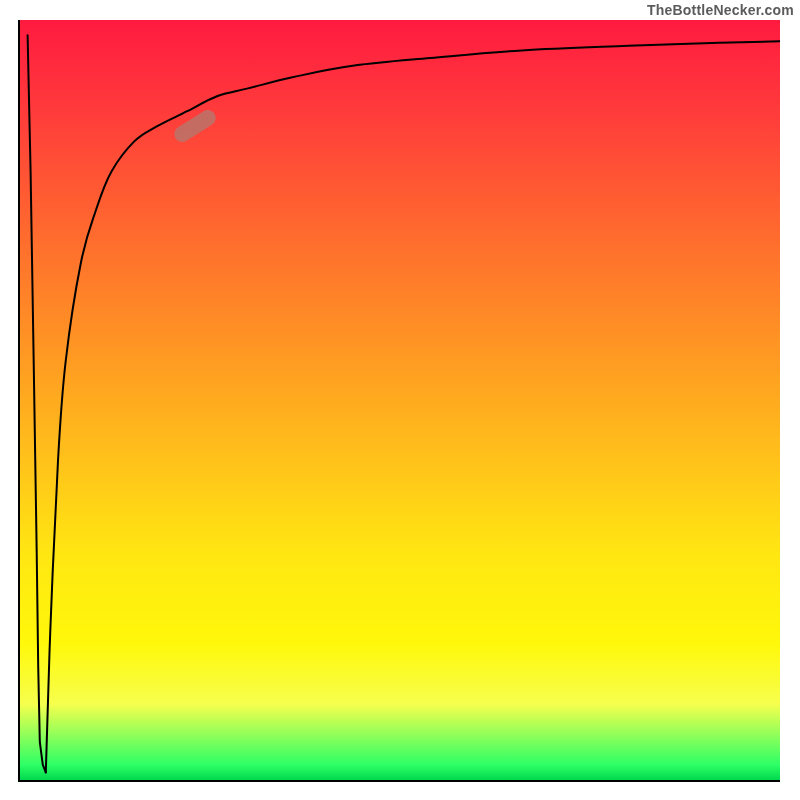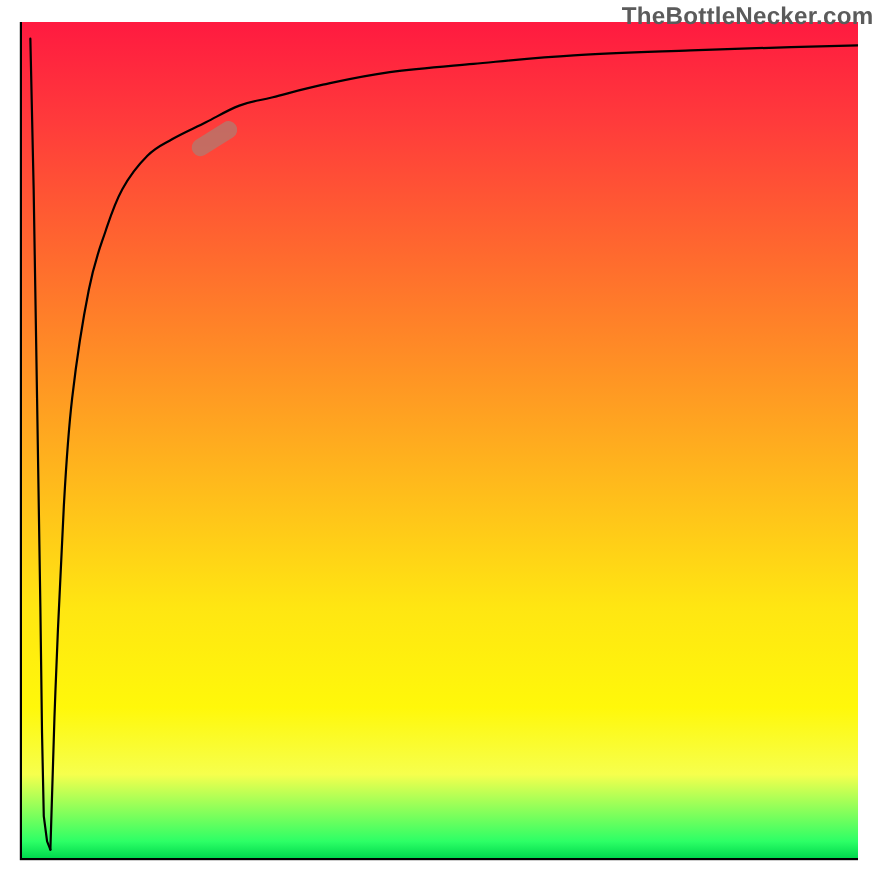--- a/index.html
+++ b/index.html
@@ -50,21 +50,21 @@
     top: 20px;
     width: 2px;
     height: 762px;
     background: #000;
   }
   .watermark {
     position: absolute;
     top: 2px;
     right: 6px;
     color: #5b5b5b;
-    font-size: 22px;
+    font-size: 14px;
     font-weight: 600;
     letter-spacing: 0.2px;
     user-select: none;
   }
   .curve-svg {
     position: absolute;
     left: 20px;
     top: 20px;
     width: 760px;
     height: 760px;

